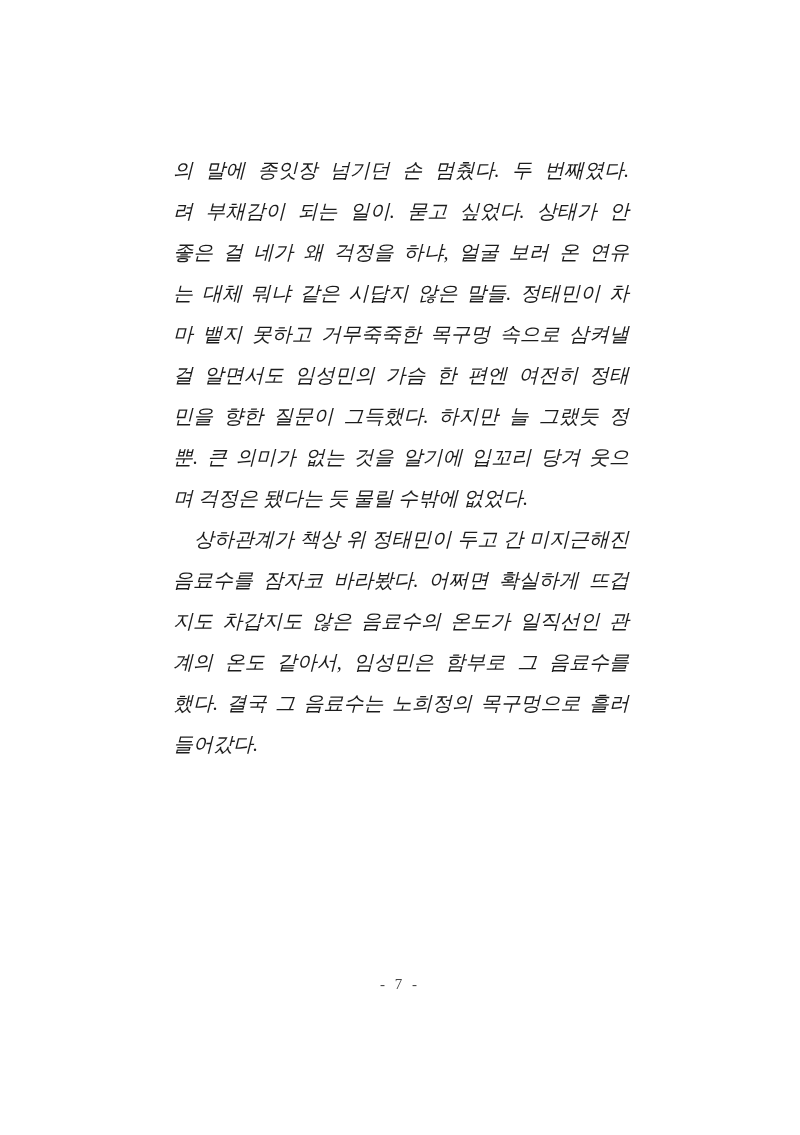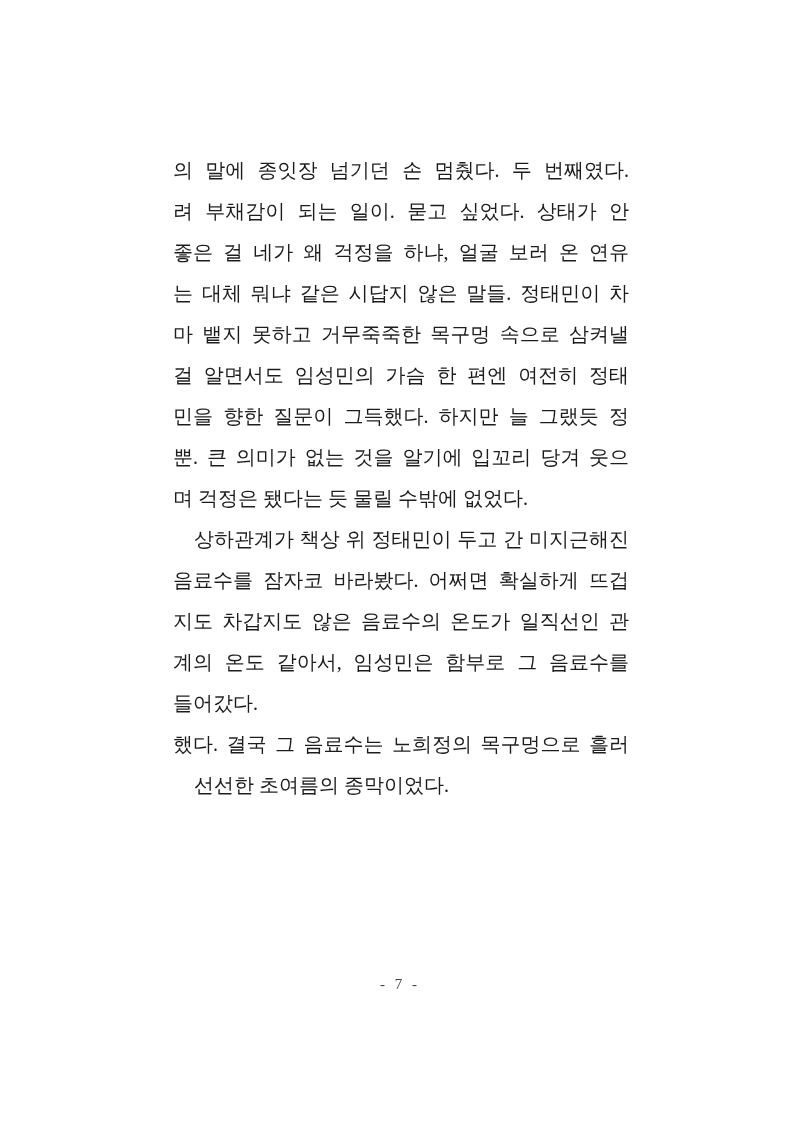--- a/index.html
+++ b/index.html
@@ -21,20 +21,21 @@
   }
   .text-block {
     position: absolute;
     left: 173px;
     top: 150px;
     width: 456px;
     color: #1c1c1c;
     font-size: 20px;
     line-height: 41px;
     word-break: keep-all;
+    font-style: italic;
   }
   .para {
     margin: 0;
     padding: 0;
   }
   .line {
     text-align: justify;
     text-align-last: justify;
     -moz-text-align-last: justify;
   }
@@ -73,25 +74,22 @@
       <div class="line">민을 향한 질문이 그득했다. 하지만 늘 그랬듯 정</div>
       <div class="line">뿐. 큰 의미가 없는 것을 알기에 입꼬리 당겨 웃으</div>
       <div class="line last">며 걱정은 됐다는 듯 물릴 수밖에 없었다.</div>
     </div>
 
     <div class="para">
       <div class="line indent">상하관계가 책상 위 정태민이 두고 간 미지근해진</div>
       <div class="line">음료수를 잠자코 바라봤다. 어쩌면 확실하게 뜨겁</div>
       <div class="line">지도 차갑지도 않은 음료수의 온도가 일직선인 관</div>
       <div class="line">계의 온도 같아서, 임성민은 함부로 그 음료수를</div>
+      <div class="line">했다. 결국 그 음료수는 노희정의 목구멍으로 흘러</div>
       <div class="line last">들어갔다.</div>
-      <div class="line">했다. 결국 그 음료수는 노희정의 목구멍으로 흘러</div>
     </div>
 
-    <div class="para">
-      <div class="line last indent">선선한 초여름의 종막이었다.</div>
-    </div>
 
   </div>
 
   <div class="page-number">- 7 -</div>
 
 </div>
 
 </body></html>

